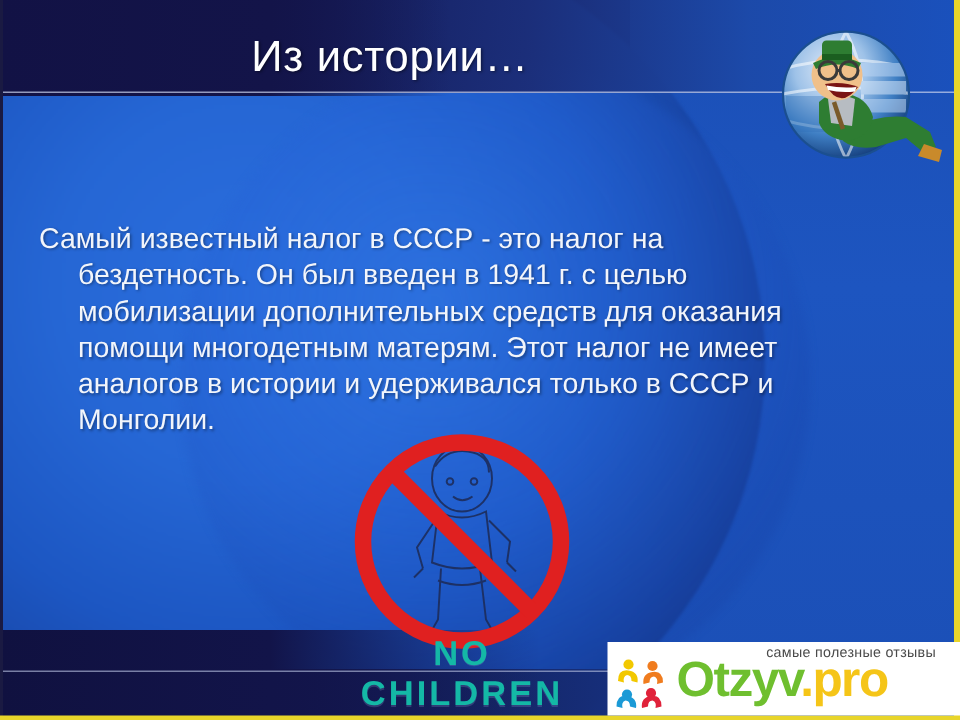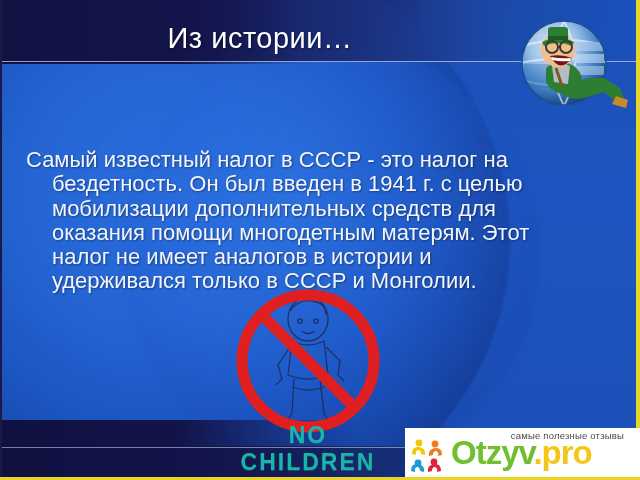--- a/index.html
+++ b/index.html
@@ -145,21 +145,21 @@
     left: 512px; top: 16px;
     width: 118px; height: 100px;
   }
 
   
   .body-text {
     position: absolute;
     left: 26px; top: 148px;
     width: 520px;
     color: #f2f5fb;
-    font-size: 22px;
+    font-size: 19px;
     line-height: 24.3px;
     text-shadow: 1px 1px 2px rgba(0,0,0,0.38);
   }
   .body-text p {
     margin: 0;
     padding-left: 26px;
     text-indent: -26px;
   }
 
   

